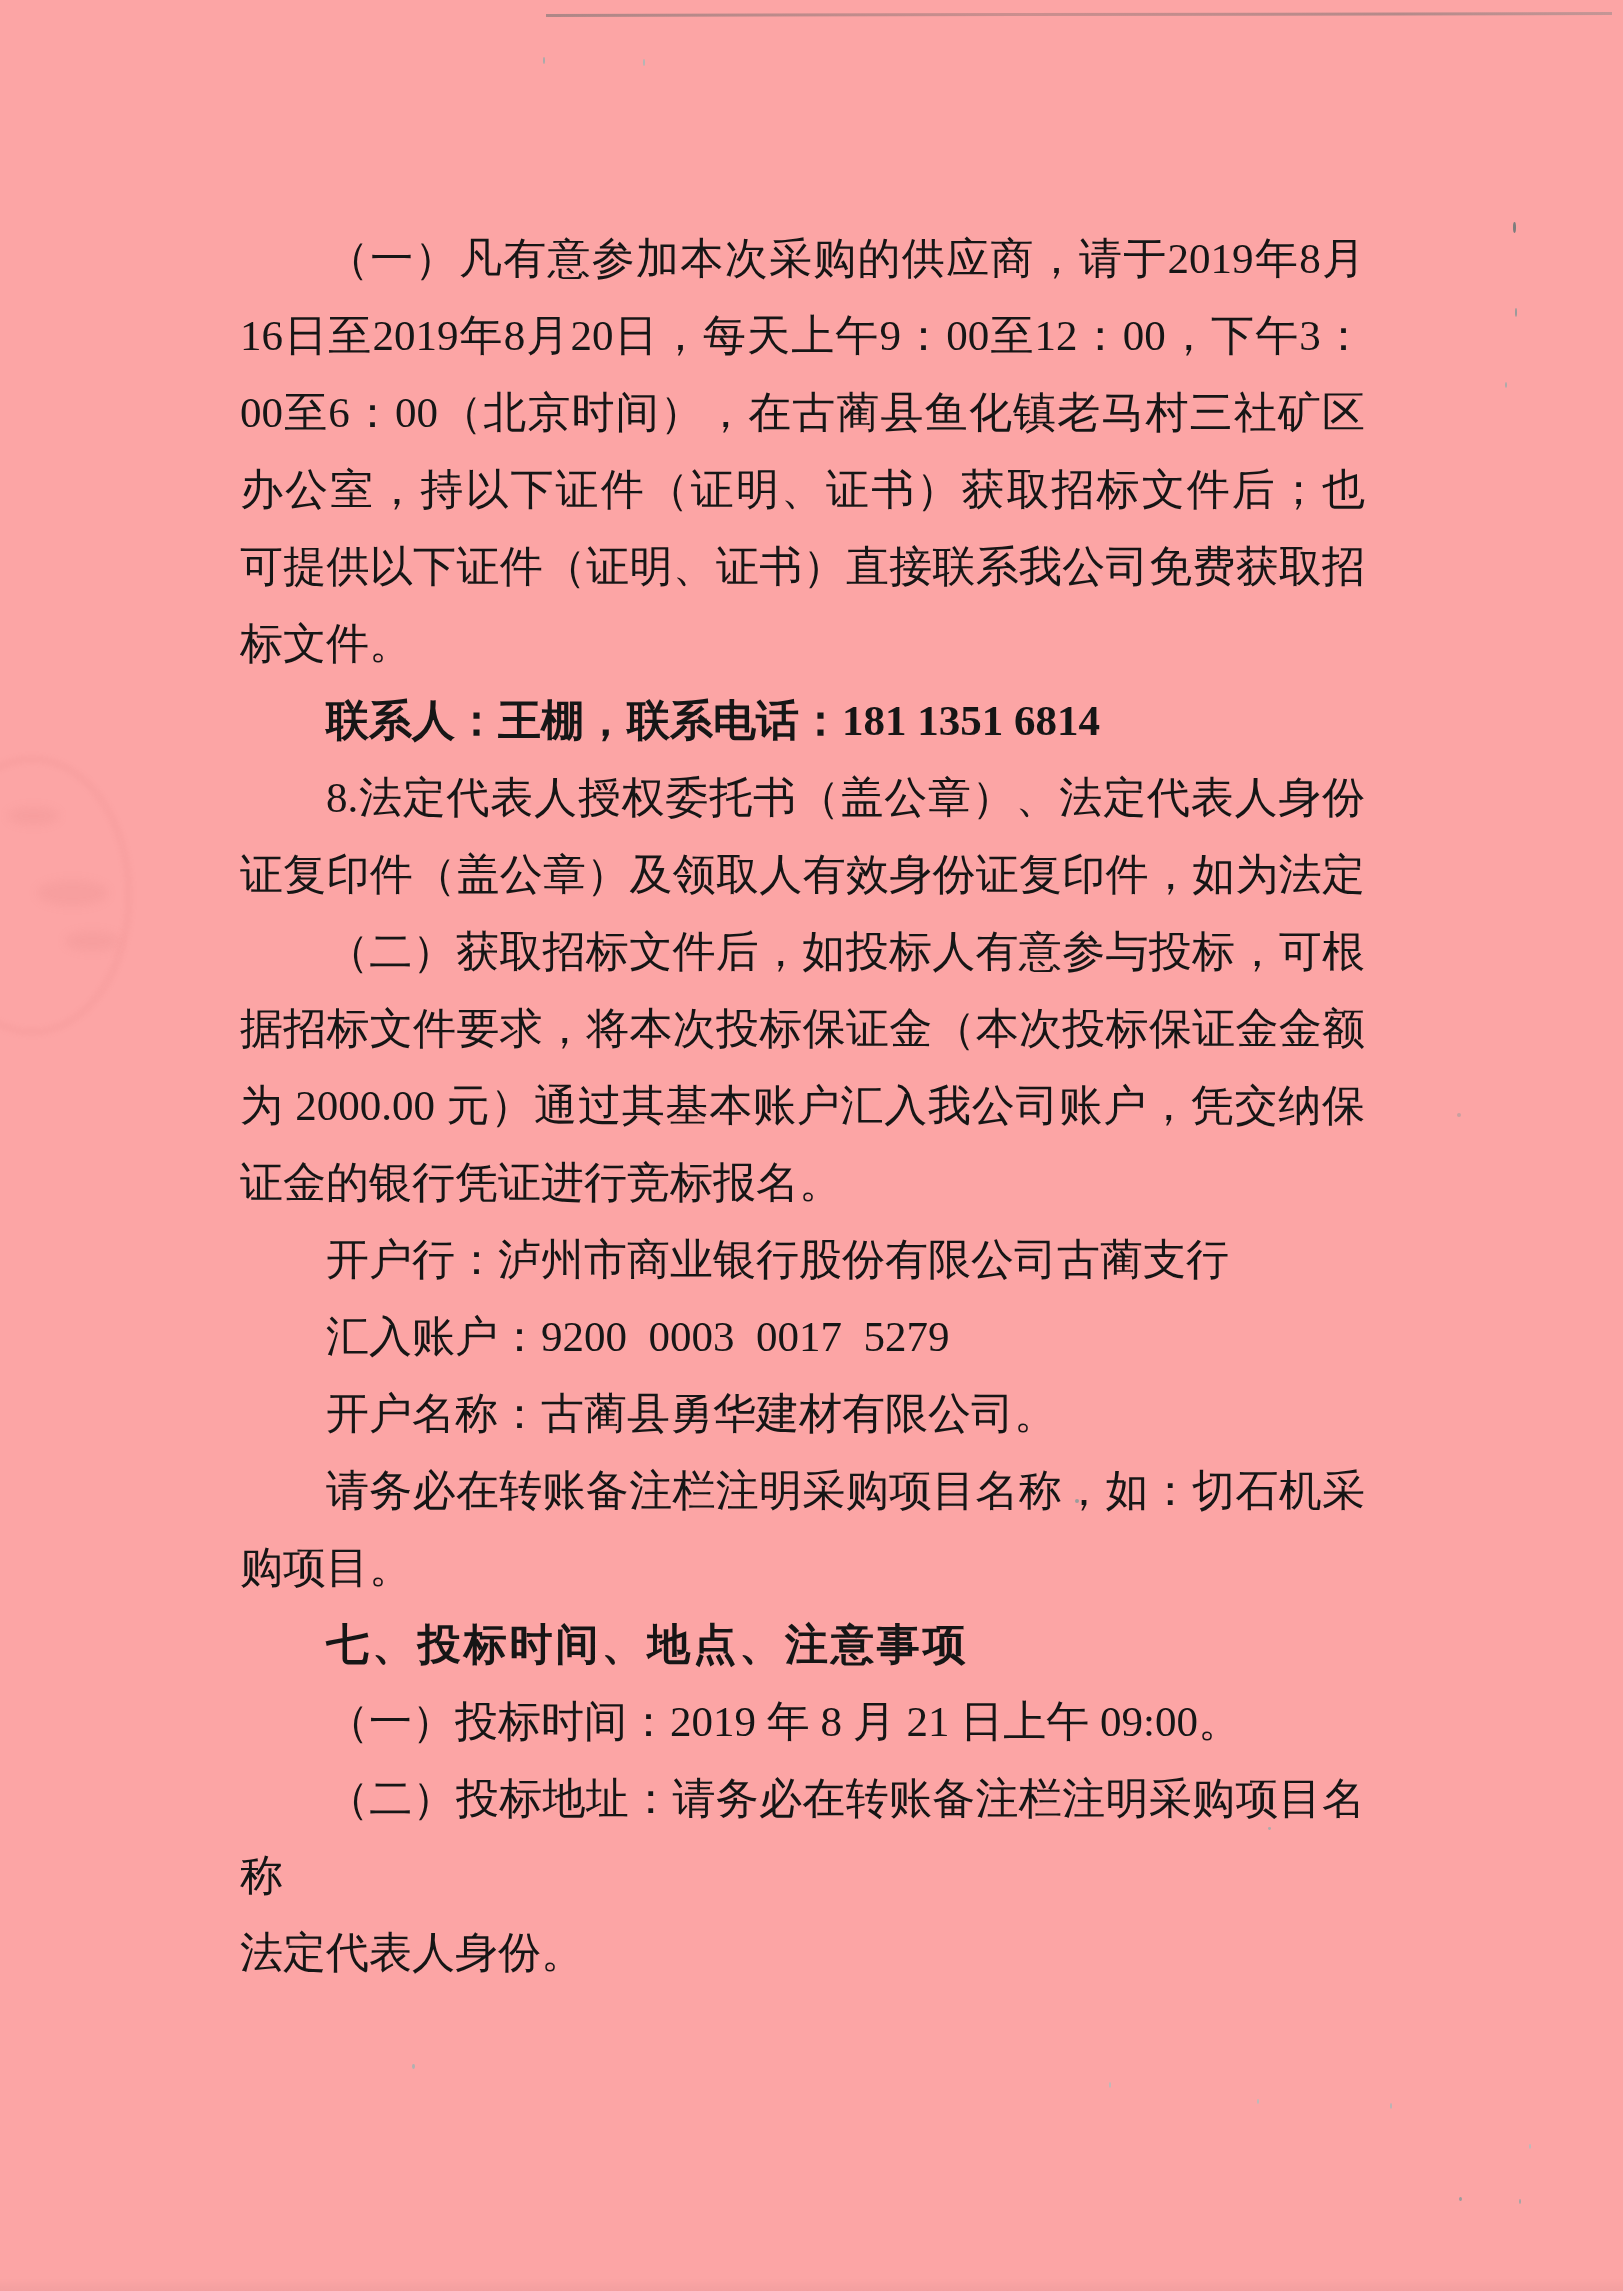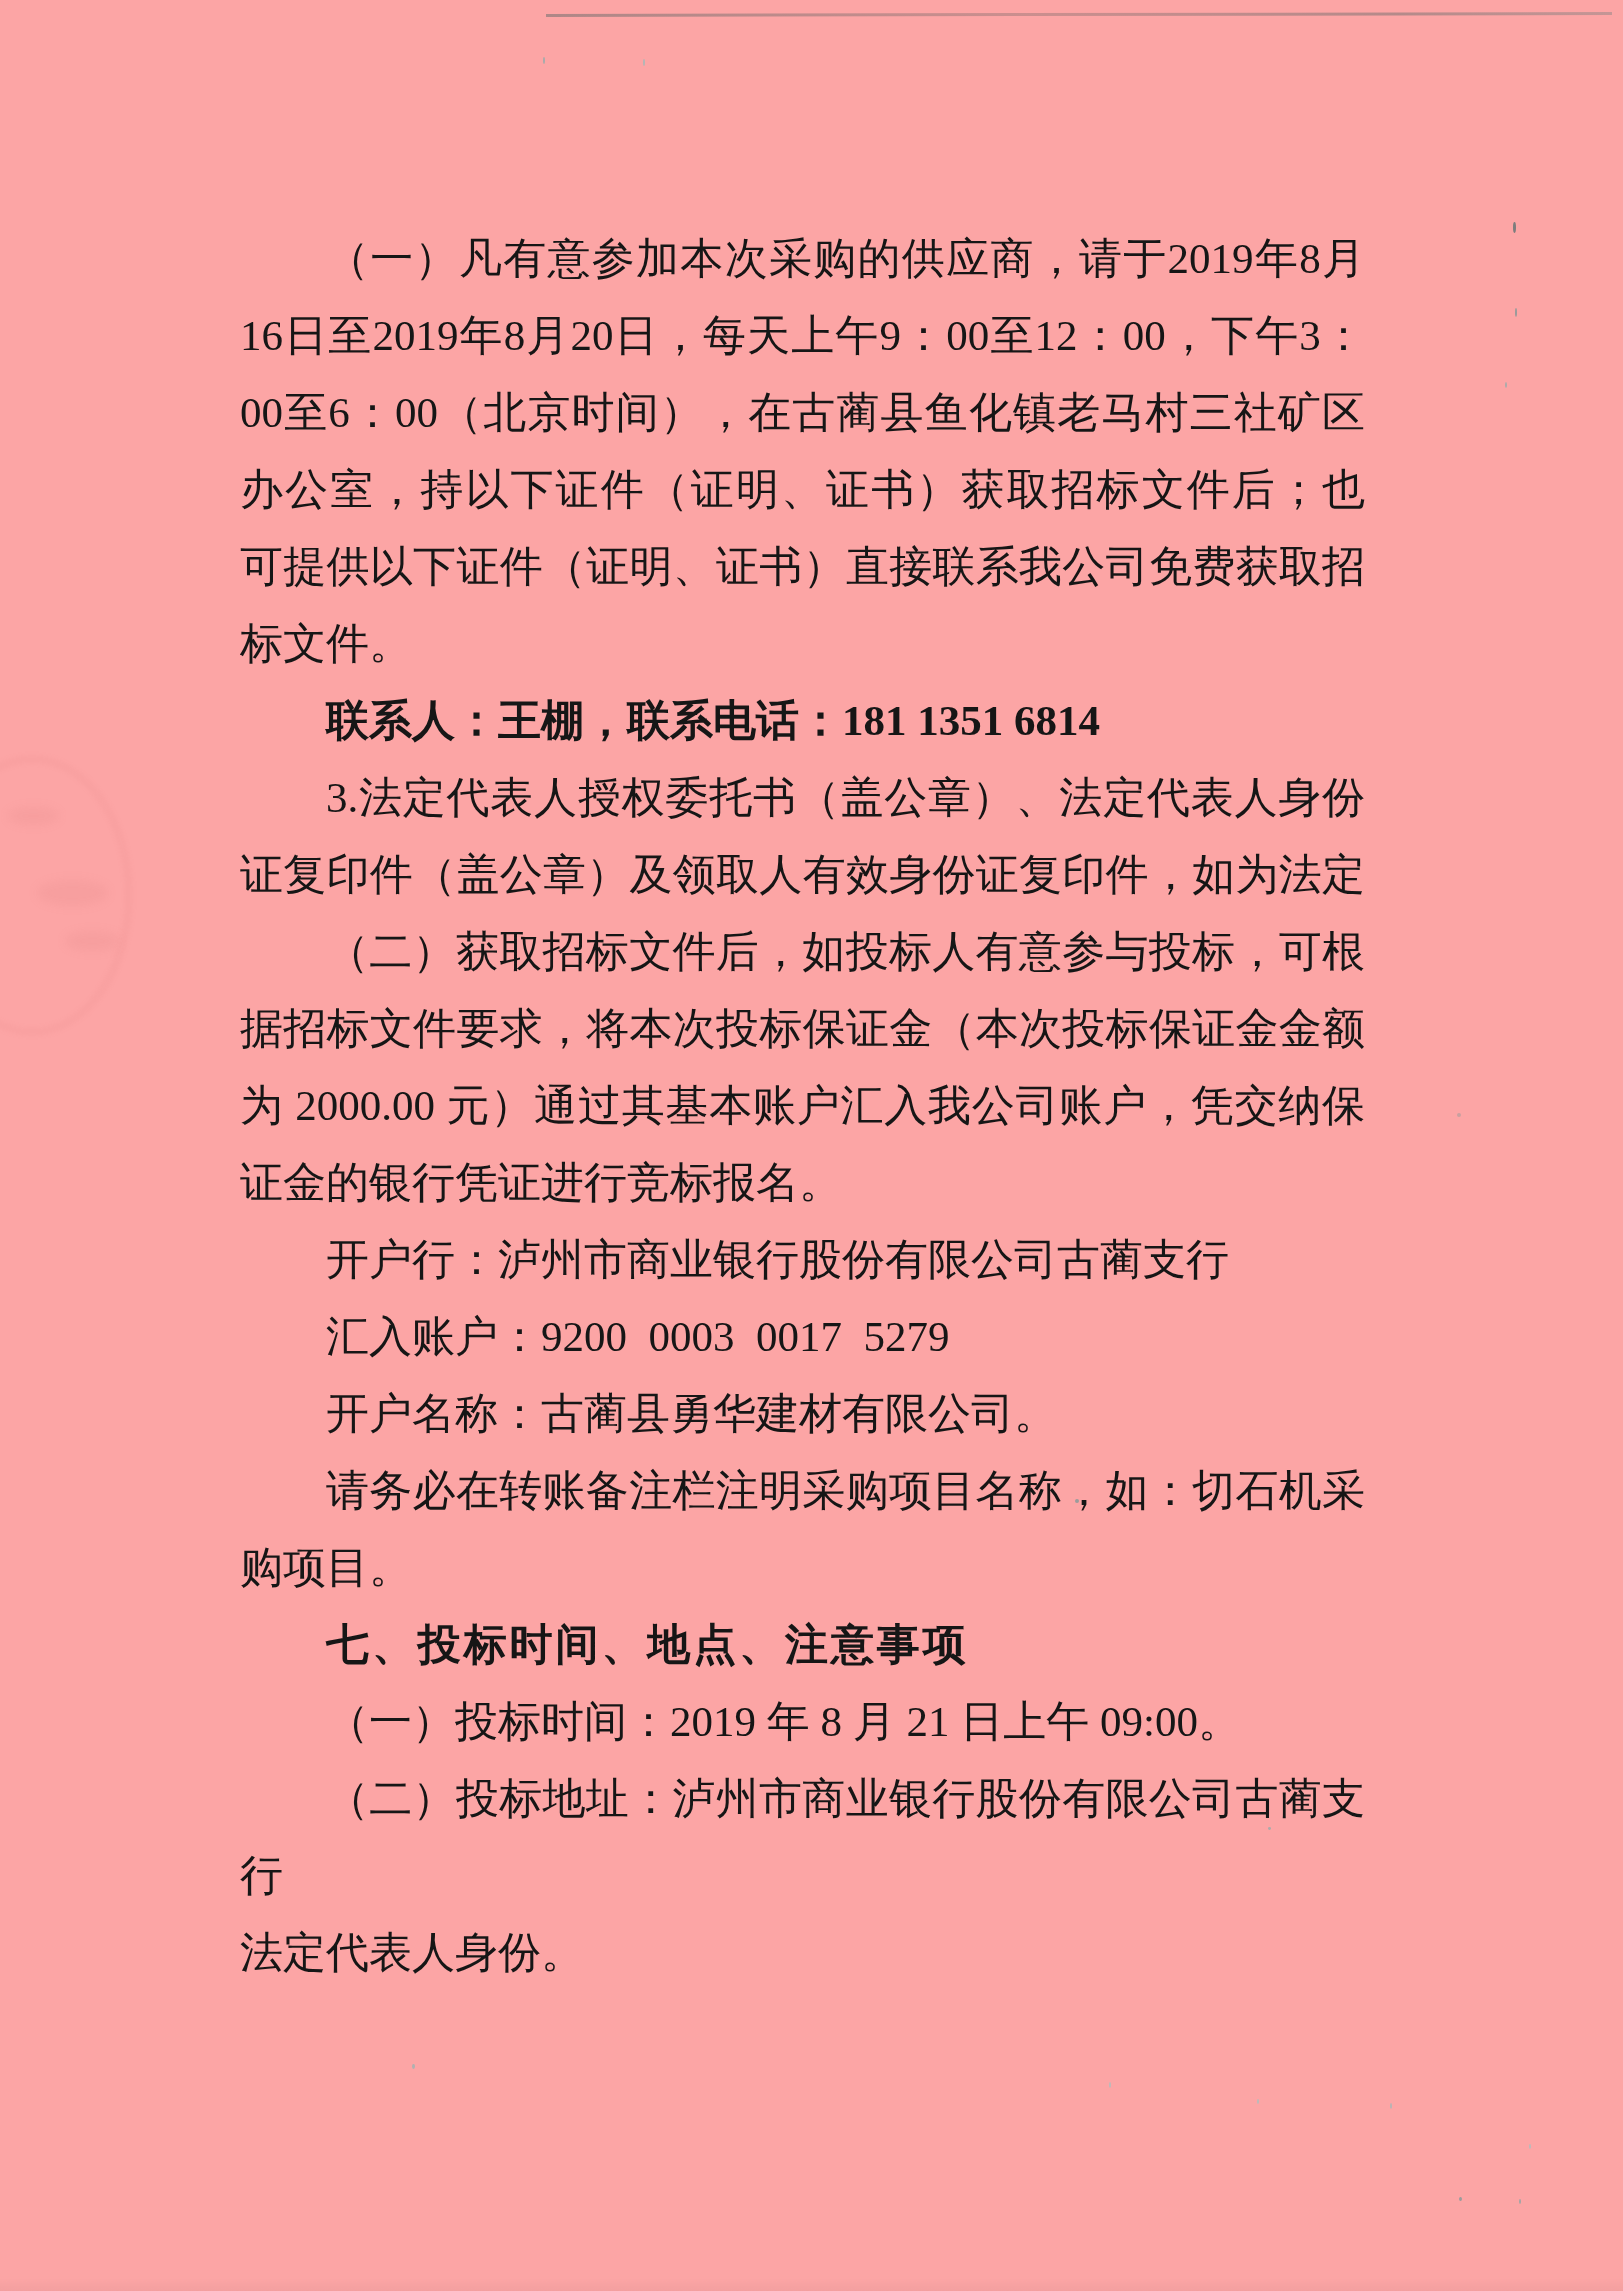--- a/index.html
+++ b/index.html
@@ -73,31 +73,31 @@
   <div class="speck" style="left:1519px;top:2199px;width:2px;height:4.9px;background:#a5a5a5;"></div>
 
   <div class="textblock">
     <div class="line indent fill">（一）凡有意参加本次采购的供应商，请于2019年8月</div>
     <div class="line fill">16日至2019年8月20日，每天上午9：00至12：00，下午3：</div>
     <div class="line fill">00至6：00（北京时间），在古蔺县鱼化镇老马村三社矿区</div>
     <div class="line fill">办公室，持以下证件（证明、证书）获取招标文件后；也</div>
     <div class="line fill">可提供以下证件（证明、证书）直接联系我公司免费获取招</div>
     <div class="line">标文件。</div>
     <div class="line indent b">联系人：王棚，联系电话：181 1351 6814</div>
-    <div class="line indent fill">3.法定代表人授权委托书（盖公章）、法定代表人身份</div>
+    <div class="line indent fill">8.法定代表人授权委托书（盖公章）、法定代表人身份</div>
     <div class="line fill">证复印件（盖公章）及领取人有效身份证复印件，如为法定</div>
     <div class="line indent fill">（二）获取招标文件后，如投标人有意参与投标，可根</div>
     <div class="line fill">据招标文件要求，将本次投标保证金（本次投标保证金金额</div>
     <div class="line fill">为 2000.00 元）通过其基本账户汇入我公司账户，凭交纳保</div>
     <div class="line">证金的银行凭证进行竞标报名。</div>
     <div class="line indent">开户行：泸州市商业银行股份有限公司古蔺支行</div>
     <div class="line indent pre">汇入账户：9200  0003  0017  5279</div>
     <div class="line indent">开户名称：古蔺县勇华建材有限公司。</div>
     <div class="line indent fill">请务必在转账备注栏注明采购项目名称，如：切石机采</div>
     <div class="line">购项目。</div>
     <div class="line indent heading">七、投标时间、地点、注意事项</div>
     <div class="line indent">（一）投标时间：2019 年 8 月 21 日上午 09:00。</div>
-    <div class="line indent fill">（二）投标地址：泸州市商业银行股份有限公司古蔺支行</div>
+    <div class="line indent fill">（二）投标地址：请务必在转账备注栏注明采购项目名称</div>
     <div class="line">法定代表人身份。</div>
   </div>
 
 </div>
 
 
 </body></html>

